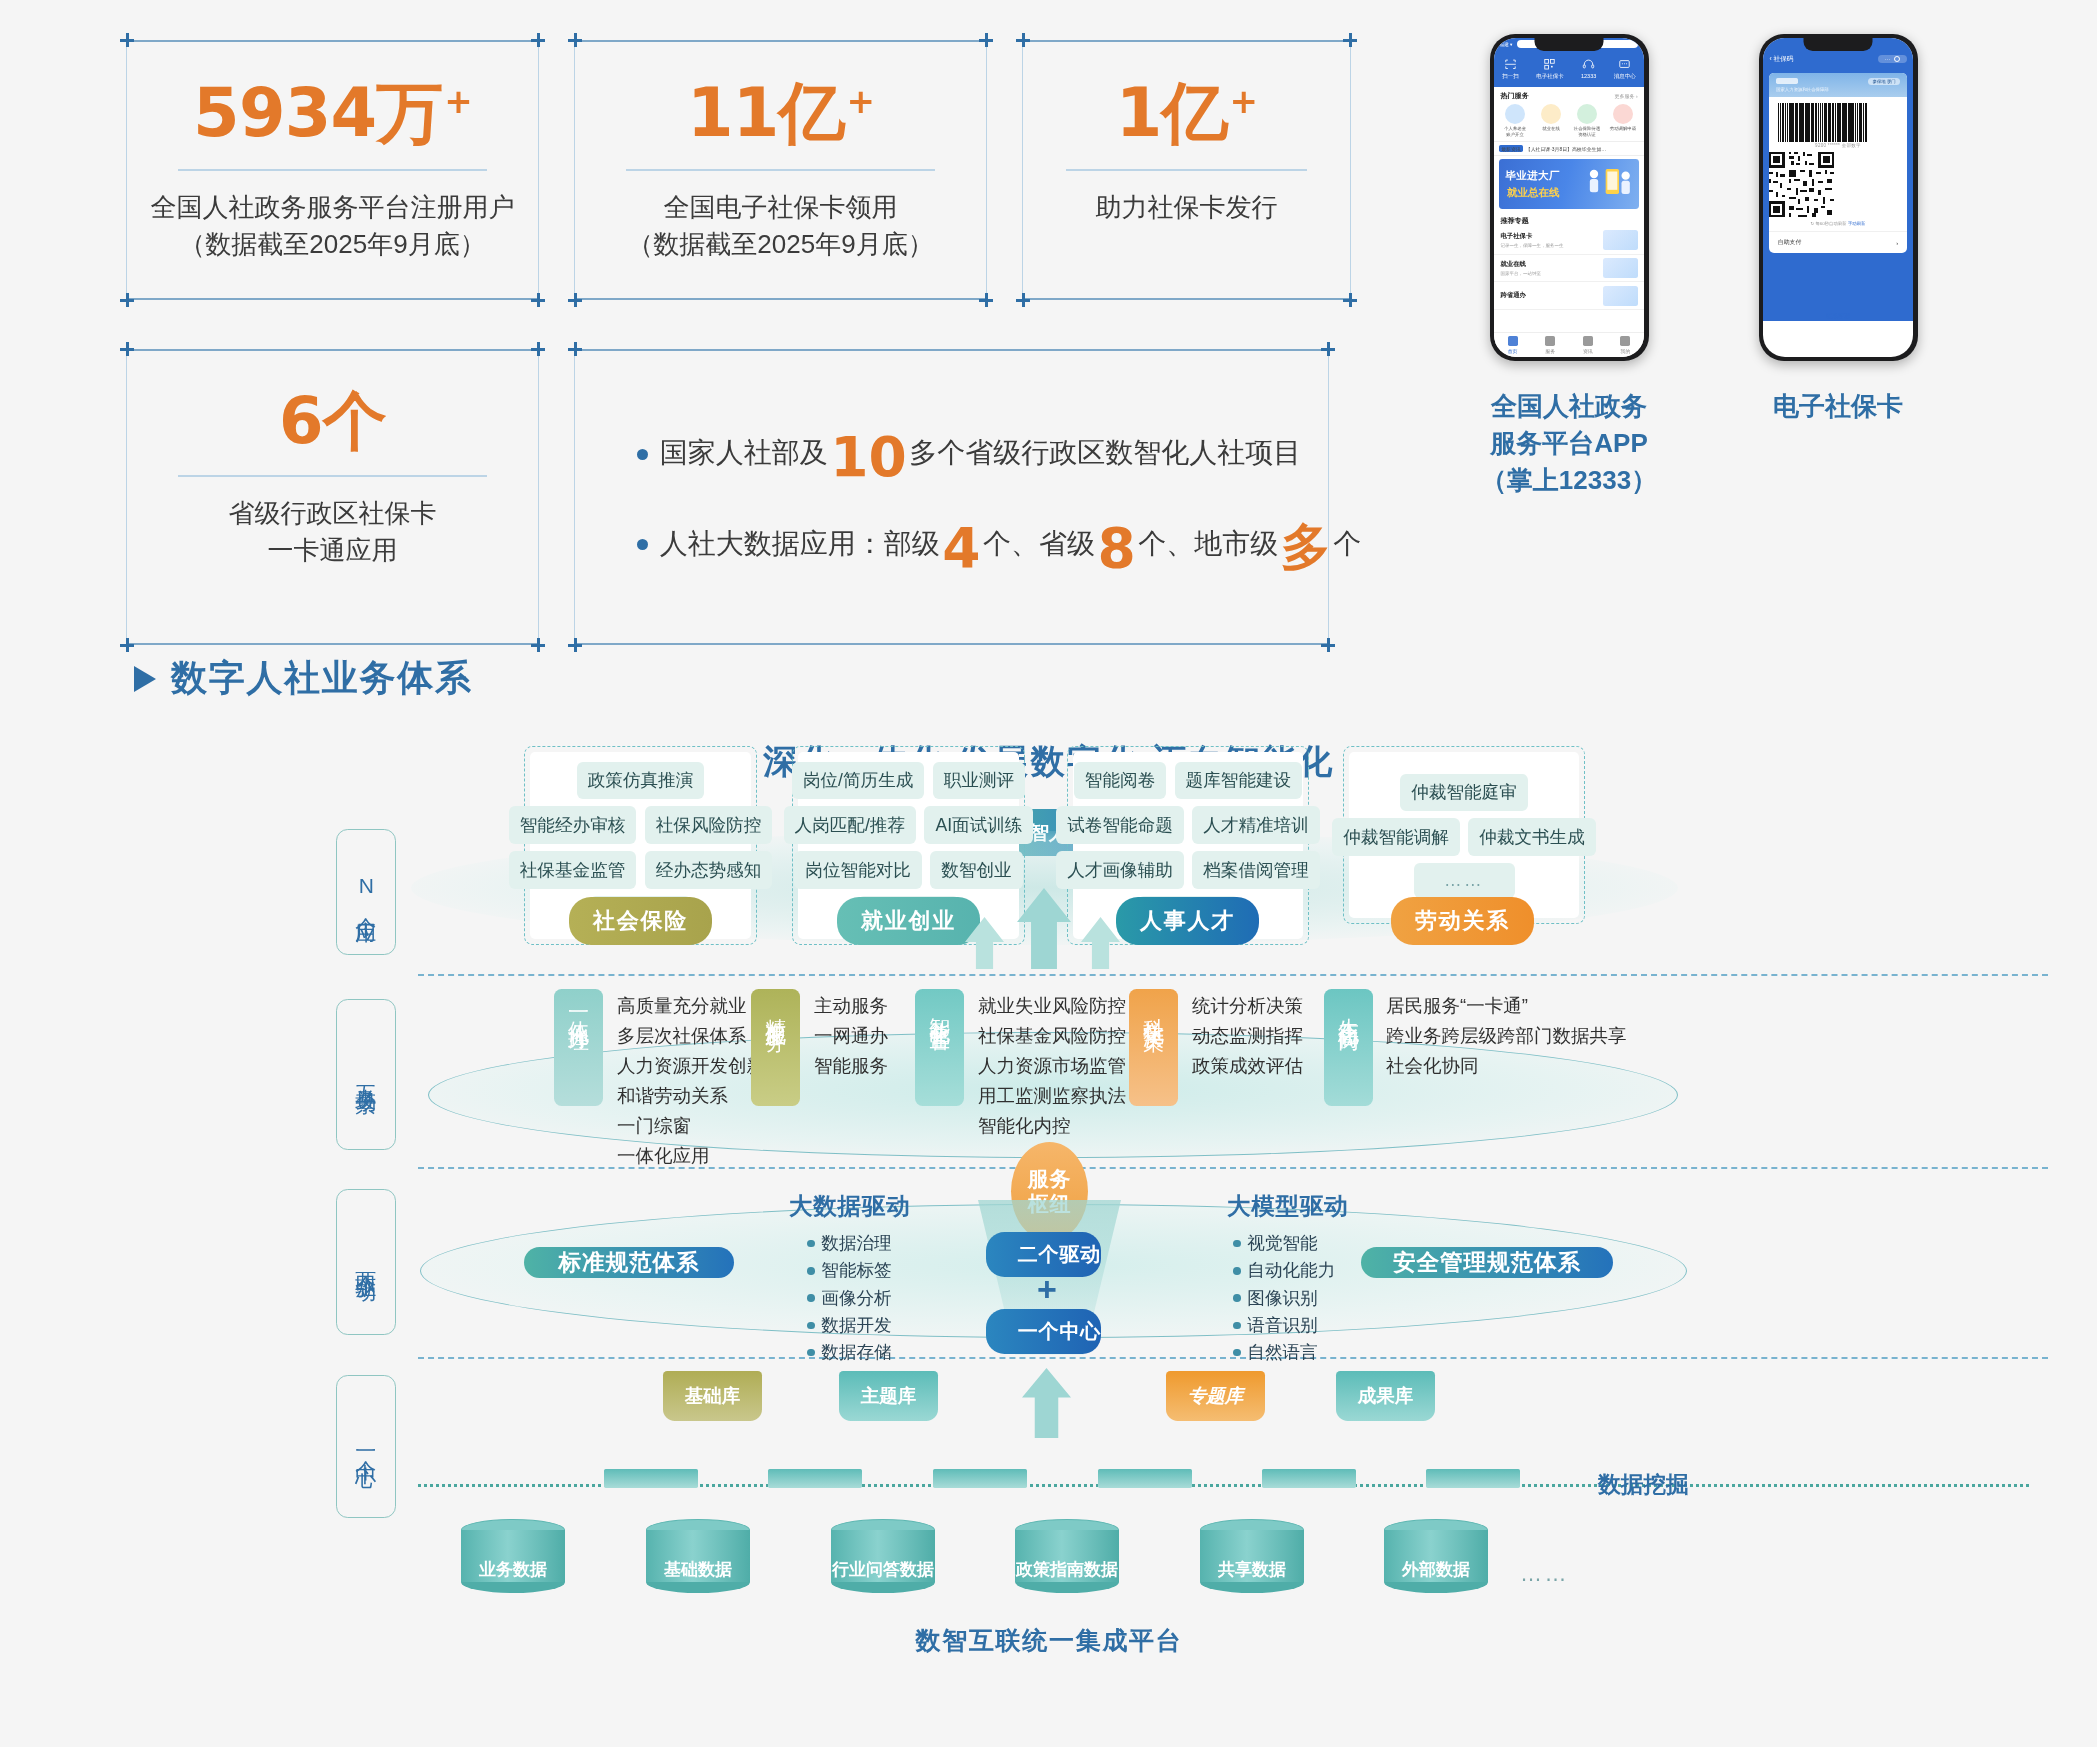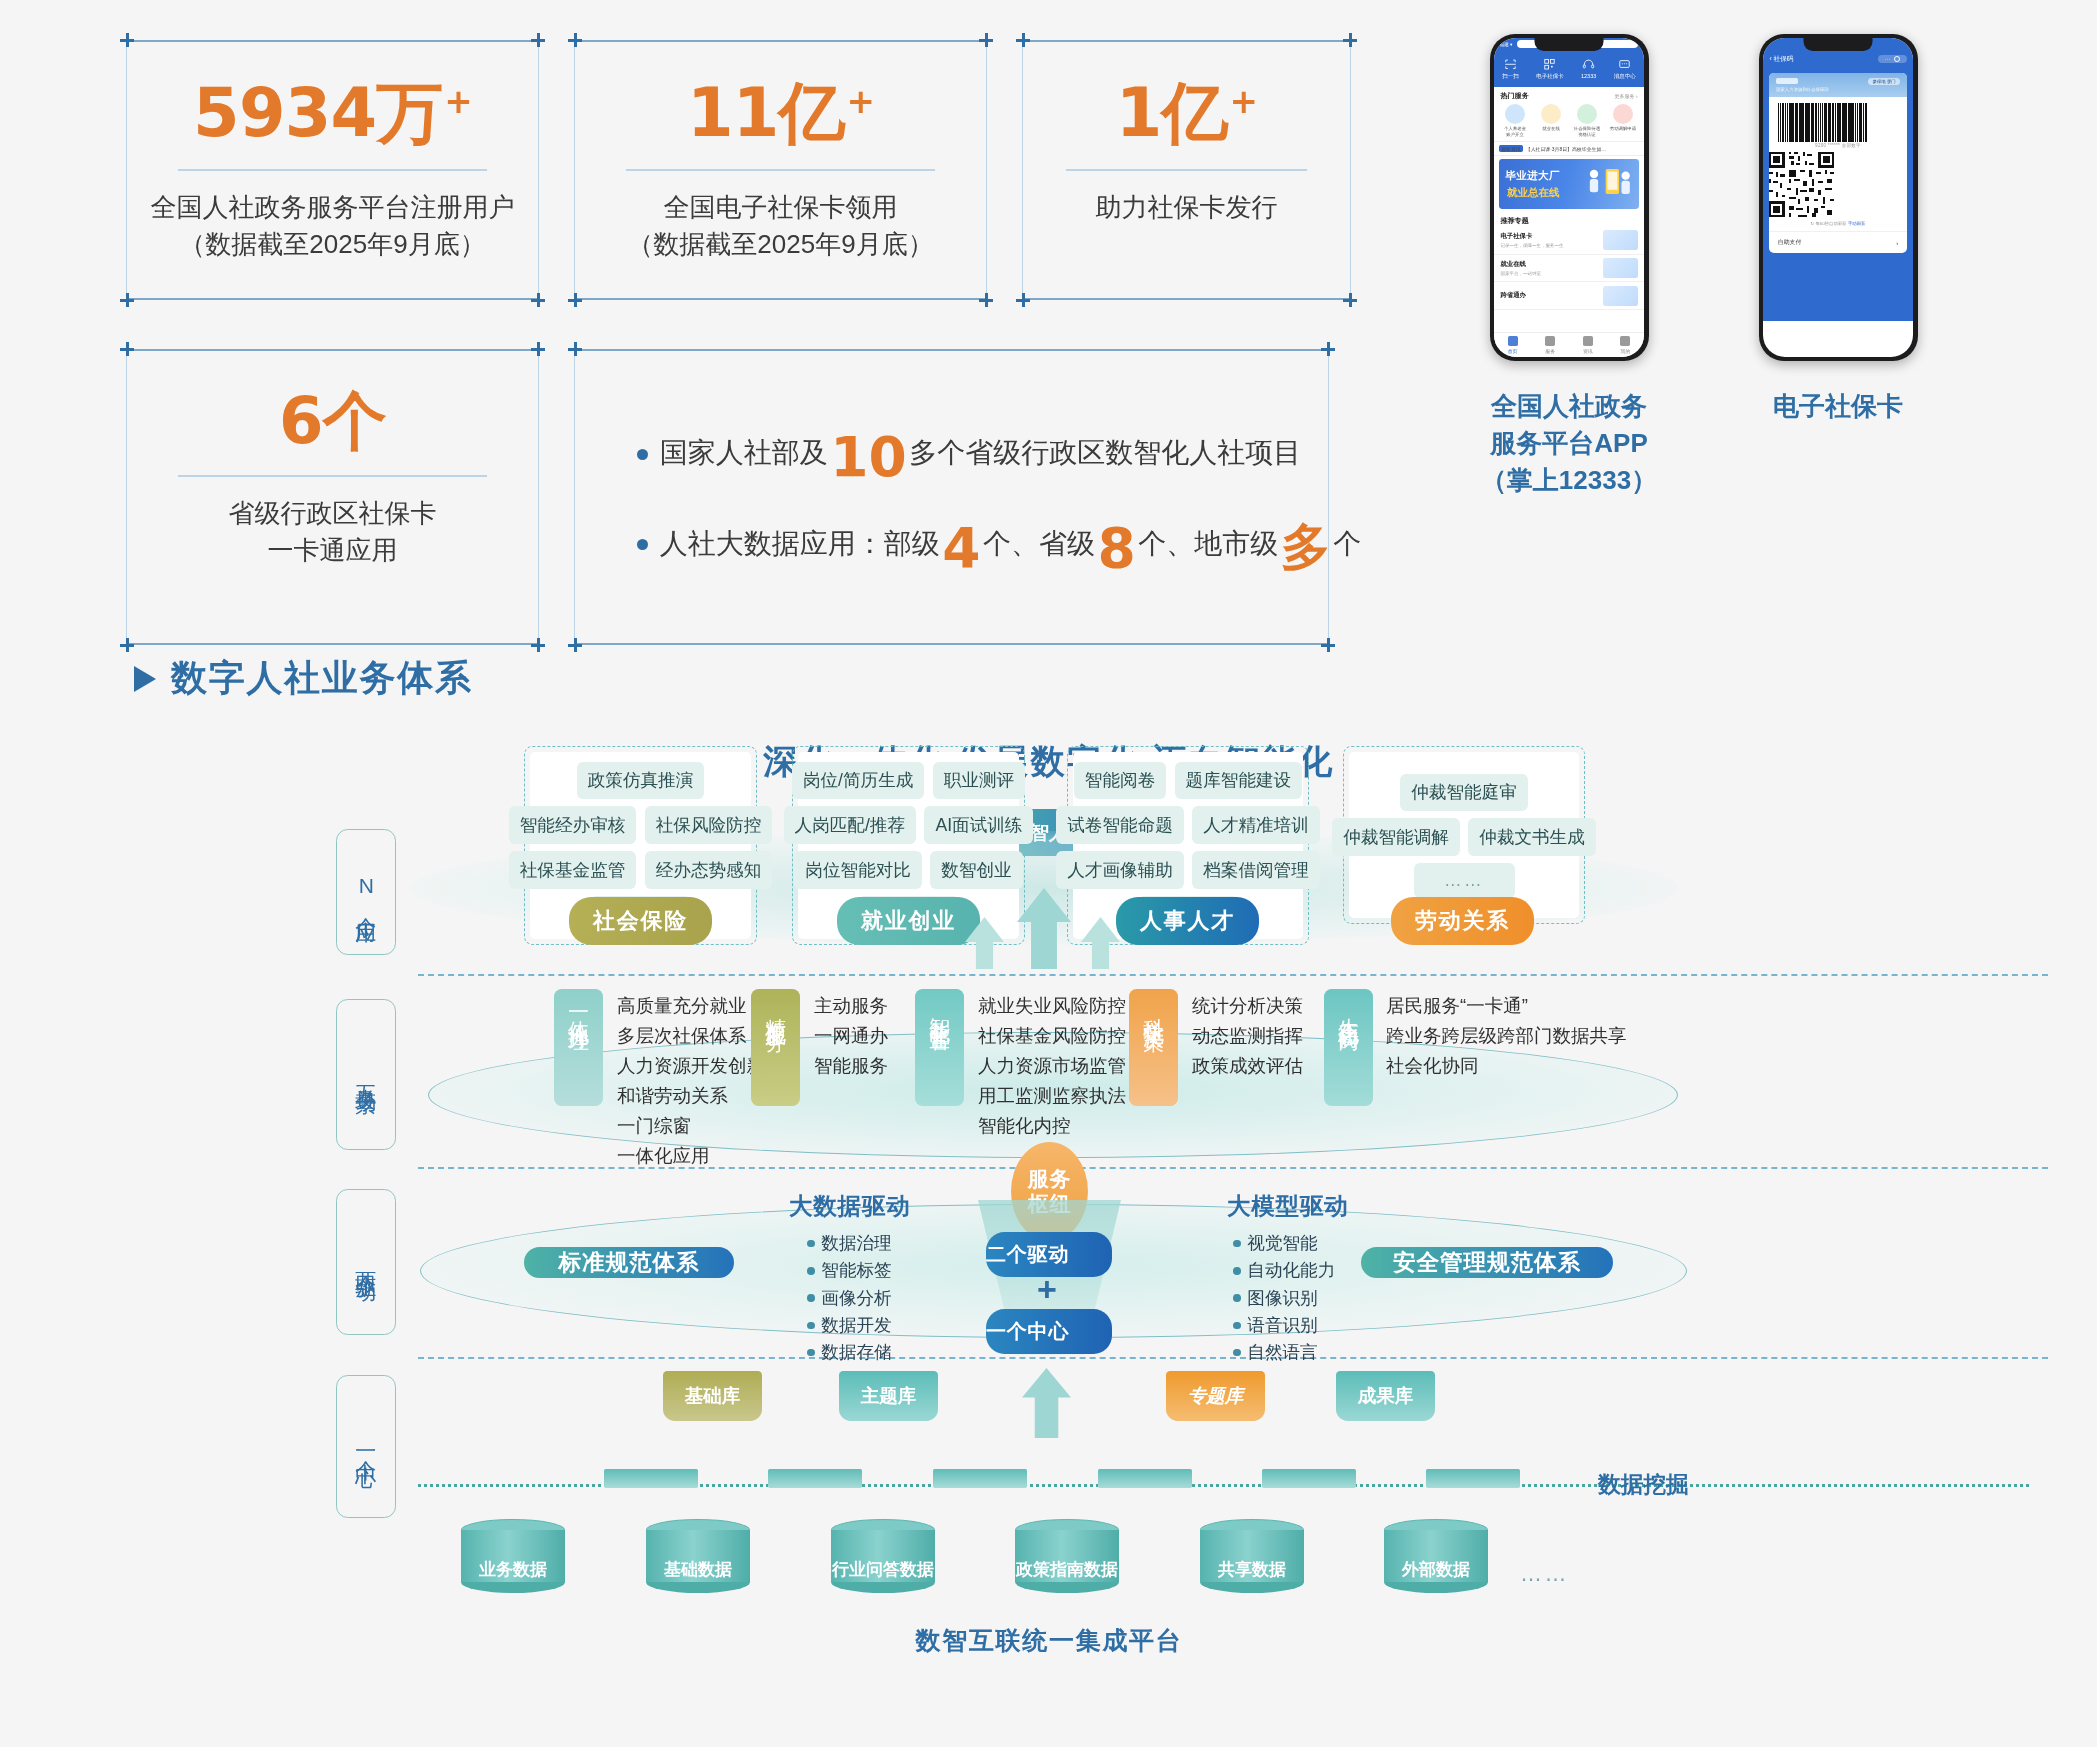--- a/index.html
+++ b/index.html
@@ -190,21 +190,21 @@
   .dv-list div { display:flex; align-items:center; gap:6.7px; white-space:nowrap;}
   .dv-list i { width:7.6px;height:7.6px;border-radius:50%;background:#3f8ea6; display:inline-block; flex:0 0 auto;}
   .sys-pill { position:absolute; color:#fff; font-size:22.7px; font-weight:bold; border-radius:22.7px; padding:0 0; text-align:center; width:210px;
      background:linear-gradient(90deg,#4fb3a6,#2472bb); letter-spacing:0.8px;}
 
   .hub { position:absolute; width:77px; height:99px; border-radius:50%; background:linear-gradient(180deg,#f6b66a,#efa040);
       color:#fff; font-size:21px; font-weight:bold; display:flex; flex-direction:column; align-items:center; justify-content:center; line-height:1.18; letter-spacing:0.8px;}
   .funnel { position:absolute; width:143px; height:155px;
       background:linear-gradient(180deg, rgba(160,214,210,.75), rgba(205,235,233,.35));
       clip-path: polygon(0 0, 100% 0, 74% 100%, 26% 100%);}
-  .blue-pill { position:absolute; width:126px; color:#fff; font-size:20px; font-weight:bold; text-align:left; padding:9.2px 0; border-radius:18.5px;
+  .blue-pill { position:absolute; width:115px; color:#fff; font-size:20px; font-weight:bold; text-align:right; padding:9.2px 0; border-radius:18.5px;
       background:linear-gradient(90deg,#2b86bf,#1f63b4); letter-spacing:0.8px;}
   .plus-sign { position:absolute; color:#2f6ea5; font-size:34px; font-weight:bold;}
   .arrow-big { position:absolute; width:54px; height:81px; background:#9ed6d3;
      clip-path: polygon(50% 0, 100% 42%, 74% 42%, 74% 100%, 26% 100%, 26% 42%, 0 42%);}
   .arrow-sm { position:absolute; background:#b9e2de;
      clip-path: polygon(50% 0, 100% 48%, 72% 48%, 72% 100%, 28% 100%, 28% 48%, 0 48%);}
 
   
   .lib { position:absolute; width:99px; color:#fff; font-size:18.5px; font-weight:bold; text-align:center; padding:11.7px 0 13.4px;
      border-radius:4.2px 4.2px 11.7px 11.7px;}

